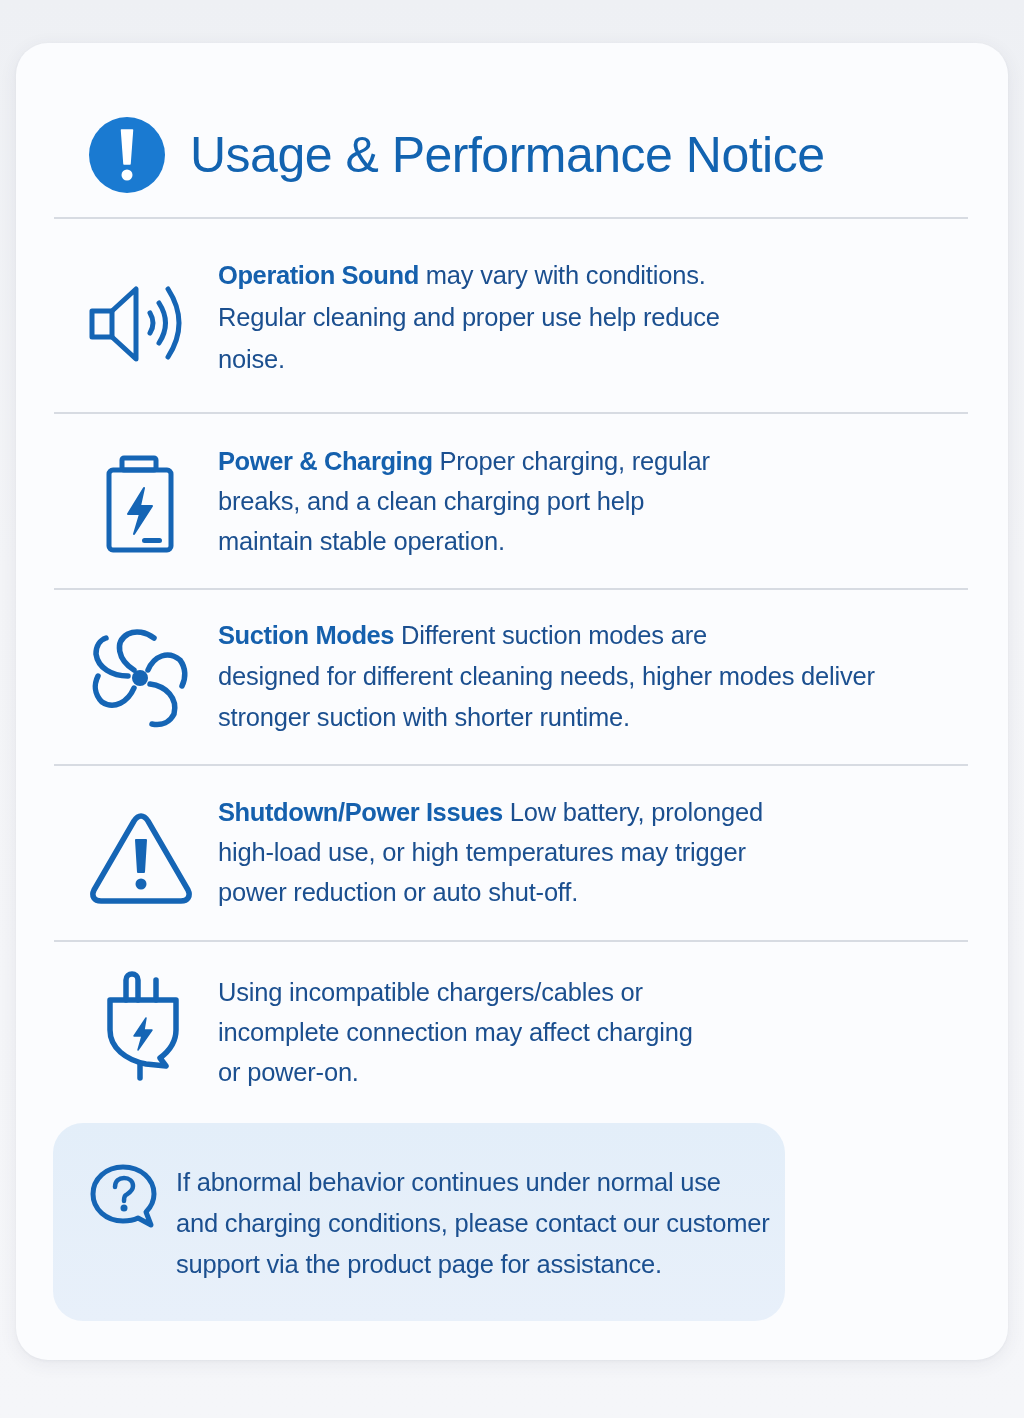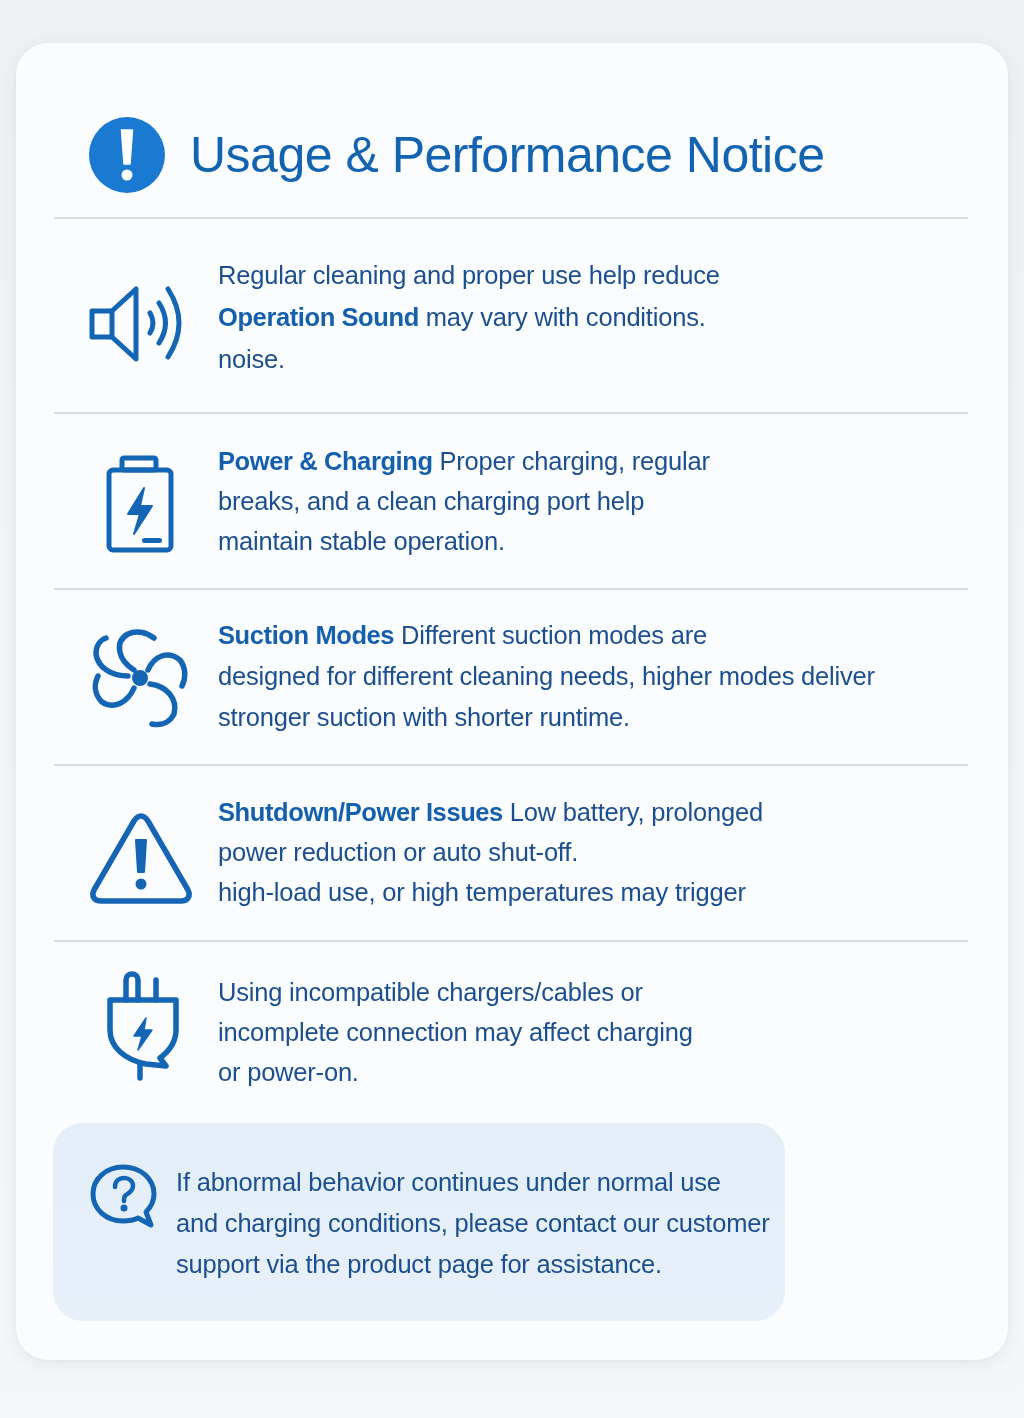--- a/index.html
+++ b/index.html
@@ -120,22 +120,22 @@
         <g fill="none" stroke="#1565b5" stroke-width="5" stroke-linejoin="round" stroke-linecap="round">
           <rect x="4" y="30" width="20" height="26"></rect>
           <path d="M24 30 L48 8 L48 78 L24 56"></path>
           <path d="M62 32 Q68 42 62 52"></path>
           <path d="M71 22 Q84 42 71 62"></path>
           <path d="M80 8 Q102 42 80 76"></path>
         </g>
       </svg>
     </div>
     <div class="section-text" style="top:37px">
+      <div><span class="lbl">Operation Sound</span><span> may vary with conditions.</span></div>
       <div>Regular cleaning and proper use help reduce</div>
-      <div><span class="lbl">Operation Sound</span><span> may vary with conditions.</span></div>
       <div>noise.</div>
     </div>
   </div>
 
   <div class="divider" style="top:369px"></div>
 
   <div class="section" style="top:369px; height:176px">
     <div class="section-icon" style="left:52px; top:42px">
       <svg width="70" height="100" viewBox="0 0 70 100">
         <g fill="none" stroke="#1565b5" stroke-width="5" stroke-linejoin="round">
@@ -180,22 +180,22 @@
   <div class="section" style="top:721px; height:148px">
     <div class="section-icon" style="left:34px; top:46px">
       <svg width="106" height="96" viewBox="0 0 106 96">
         <path d="M53 6 C56 6 58 8 60 11 L100 80 C103 86 100 91 93 91 L13 91 C6 91 3 86 6 80 L46 11 C48 8 50 6 53 6 Z" fill="none" stroke="#1565b5" stroke-width="5.5" stroke-linejoin="round"></path>
         <path d="M48 30 L58 30 L56 62 L50 62 Z" fill="#1565b5" stroke="#1565b5" stroke-width="2" stroke-linejoin="round"></path>
         <circle cx="53" cy="74" r="5.5" fill="#1565b5"></circle>
       </svg>
     </div>
     <div class="section-text" style="top:28px; line-height:40px">
       <div><span class="lbl">Shutdown/Power Issues</span><span>  Low battery, prolonged</span></div>
+      <div>high-load use, or high temperatures may trigger</div>
       <div>power reduction or auto shut-off.</div>
-      <div>high-load use, or high temperatures may trigger</div>
     </div>
   </div>
 
   <div class="divider" style="top:897px"></div>
 
   <div class="section" style="top:897px; height:180px">
     <div class="section-icon" style="left:52px; top:28px">
       <svg width="76" height="114" viewBox="0 0 76 114">
         <g fill="none" stroke="#1565b5" stroke-width="5.5" stroke-linecap="round" stroke-linejoin="round">
           <path d="M20 32 L20 12 C20 4 32 4 32 12 L32 32"></path>

